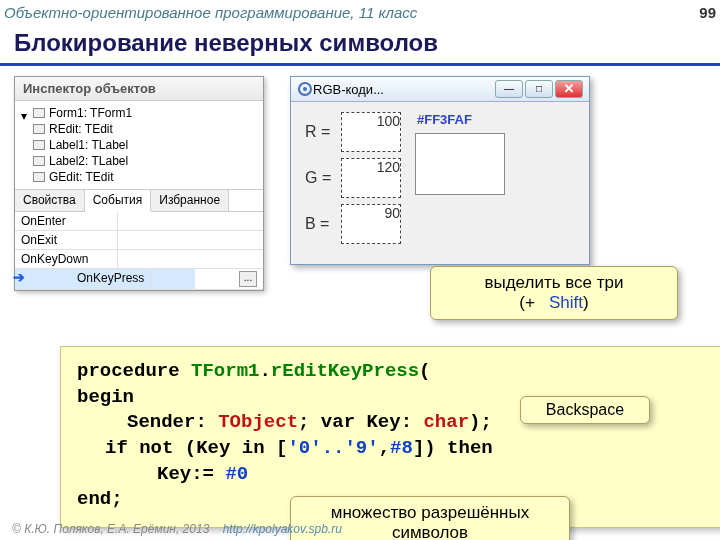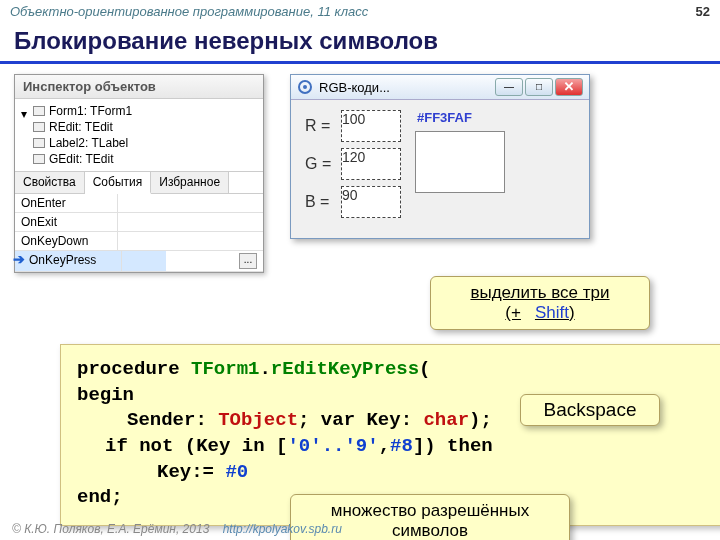--- a/index.html
+++ b/index.html
@@ -1,18 +1,18 @@
 <!DOCTYPE html>
 <html><head>
 <meta charset="utf-8">
 <style>
   * { margin: 0; padding: 0; box-sizing: border-box; }
   body { font-family: Arial, sans-serif; width: 720px; height: 540px; background: #fff; position: relative; overflow: hidden; }
   
-  .header-bar { font-style: italic; color: #4a7a8a; font-size: 13px; padding: 4px 10px; display: flex; justify-content: space-between; }
+  .header-bar { font-style: italic; color: #4a7a8a; font-size: 15px; padding: 4px 4px; display: flex; justify-content: space-between; }
   .page-num { color: #333; font-style: normal; font-weight: bold; }
   
   .title { font-size: 24px; font-weight: bold; color: #1a1a5a; padding: 4px 14px 6px; border-bottom: 3px solid #2040d0; }
   
   .content { padding: 10px 26px; position: relative; }
   
   .inspector { position: absolute; left: 14px; top: 10px; width: 250px; border: 1px solid #999; background: #fff; box-shadow: 2px 2px 5px rgba(0,0,0,0.25); }
   .inspector-title { background: linear-gradient(#f8f8f8,#e8e8e8); font-weight: bold; font-size: 13px; padding: 4px 8px; border-bottom: 1px solid #ccc; color: #555; }
   .tree { padding: 4px 0; font-size: 12px; }
   .tree-row { padding: 1px 8px 1px 18px; display: flex; align-items: center; gap: 4px; }
@@ -20,80 +20,84 @@
   .tree-arrow { width: 8px; height: 8px; display: inline-block; }
   .tree-icon { width: 12px; height: 10px; border: 1px solid #888; background: #f0f0f0; display: inline-block; }
   .tabs { display: flex; border-top: 1px solid #ccc; font-size: 12px; }
   .tab { padding: 3px 8px; border-right: 1px solid #ccc; background: #f0f0f0; cursor: pointer; }
   .tab.active { background: #fff; font-weight: normal; border-bottom: 2px solid #fff; margin-bottom: -1px; }
   .event-list { border-top: 1px solid #ccc; font-size: 12px; }
   .event-row { display: flex; border-bottom: 1px solid #e0e0e0; gap: 44px; }
   .event-name { flex: 1; padding: 2px 6px; border-right: 1px solid #e0e0e0; }
   .event-val { flex: 1; padding: 2px 6px; display: flex; align-items: center; }
   .event-row.selected { background: #d4e8ff; }
-  .event-row.selected .event-name { color: #000; }
+  .event-row.selected .event-name { color: #000; margin-left: 48px; }
   .event-row.selected .event-val { background: #fff; }
   .ev-dots { width: 18px; height: 16px; border: 1px solid #999; background: #f0f0f0; text-align: center; font-size: 10px; line-height: 12px; margin-left: auto; }
   .arrow-marker { color: #2060d0; font-weight: bold; position: absolute; left: -2px; font-size: 14px; }
   
   .rgb-window { position: absolute; left: 290px; top: 10px; width: 300px; border: 1px solid #7a9ac0; background: #f0f0f0; box-shadow: 3px 3px 6px rgba(0,0,0,0.3); }
-  .rgb-titlebar { background: linear-gradient(#fafcff,#dce8f5); padding: 3px 6px; display: flex; align-items: center; gap: 6px; font-size: 13px; border-bottom: 1px solid #aac; }
+  .rgb-titlebar { background: linear-gradient(#fafcff,#dce8f5); padding: 3px 6px; display: flex; align-items: center; font-size: 13px; border-bottom: 1px solid #aac; }
   .rgb-titletext { flex: 1; }
   .win-btns { display: flex; gap: 2px; }
   .win-btn { width: 28px; height: 18px; border: 1px solid #8aa; border-radius: 3px; background: linear-gradient(#f8fcff,#d0e0f0); font-size: 10px; text-align: center; line-height: 15px; }
   .win-btn.close { background: linear-gradient(#f5a0a0,#e03030); color: #fff; font-weight: bold; font-size: 13px; }
   .rgb-body { padding: 10px 14px 14px; display: flex; gap: 14px; align-items: flex-start; }
   .rgb-rows { font-size: 16px; color: #333; }
   .rgb-row { display: flex; align-items: center; gap: 8px; margin-bottom: 6px; }
   .rgb-row span:first-child { width: 28px; }
-  .rgb-input { width: 60px; height: 32px; border: 1px dashed #444; background: #fff; text-align: left; font-size: 14px; position: relative; }
+  .rgb-input { width: 60px; height: 40px; border: 1px dashed #444; background: #fff; text-align: right; font-size: 14px; position: relative; }
   .rgb-side { display:flex; flex-direction: column; gap: 6px; }
   .hex-label { color: #3040d0; font-weight: bold; font-size: 13px; padding: 0 2px; }
   .swatch { width: 90px; height: 62px; border: 1px solid #888; background: #fff; }
   .rgb-icon { width:16px; height:16px; display:inline-block; }
   
   .callout { position: absolute; background: #ffffc8; border: 1px solid #b0a060; border-radius: 6px; padding: 6px 14px; font-size: 17px; text-align: center; box-shadow: 3px 3px 6px rgba(0,0,0,0.3); }
-  .callout-select { left: 430px; top: 212px; width: 220px; text-decoration: underline; }
+  .callout-select { left: 430px; top: 200px; width: 248px; }
   .shift-text { color: #2040d0; margin-left: 14px; }
   
   .code-block { position: absolute; left: 60px; top: 280px; width: 689px; background: #ffffc8; border: 1px solid #d0c080; padding: 12px 16px 14px; font-family: 'Courier New', monospace; font-size: 19px; font-weight: bold; line-height: 1.35; box-shadow: 3px 3px 6px rgba(0,0,0,0.25); }
   .kw { color: #000; }
   .cls { color: #008000; }
   .typ { color: #c01010; }
   .lit { color: #1040d0; }
   
-  .callout-backspace { left: 520px; top: 330px; width: 140px; padding: 4px 10px; font-size: 19px; }
+  .callout-backspace { left: 520px; top: 330px; width: 130px; padding: 4px 10px; font-size: 16px; }
   .callout-allowed { left: 290px; top: 430px; width: 280px; padding: 6px 10px; }
   
   .footer { position: absolute; bottom: 4px; left: 12px; font-size: 12px; font-style: italic; color: #888; }
   .footer a { color: #5a8ab0; text-decoration: none; }
 </style>
 </head>
 <body>
 
 <div class="header-bar">
   <span>Объектно-ориентированное программирование, 11 класс</span>
-  <span class="page-num">52</span>
+  <span class="page-num">99</span>
 </div>
 
 <h1 class="title">Блокирование неверных символов</h1>
 
 <div class="content">
 
   <div class="inspector">
     <div class="inspector-title">Инспектор объектов</div>
     <div class="tree">
       <div class="tree-row root">
         <span class="tree-arrow">▾</span>
         <span class="tree-icon"></span>
         <span>Form1: TForm1</span>
       </div>
       <div class="tree-row">
           <span class="tree-icon"></span>
           <span>REdit: TEdit</span>
+        </div>
+      <div class="tree-row">
+          <span class="tree-icon"></span>
+          <span>Label1: TLabel</span>
         </div>
       <div class="tree-row">
           <span class="tree-icon"></span>
           <span>Label2: TLabel</span>
         </div>
       <div class="tree-row">
           <span class="tree-icon"></span>
           <span>GEdit: TEdit</span>
         </div>
     </div>

